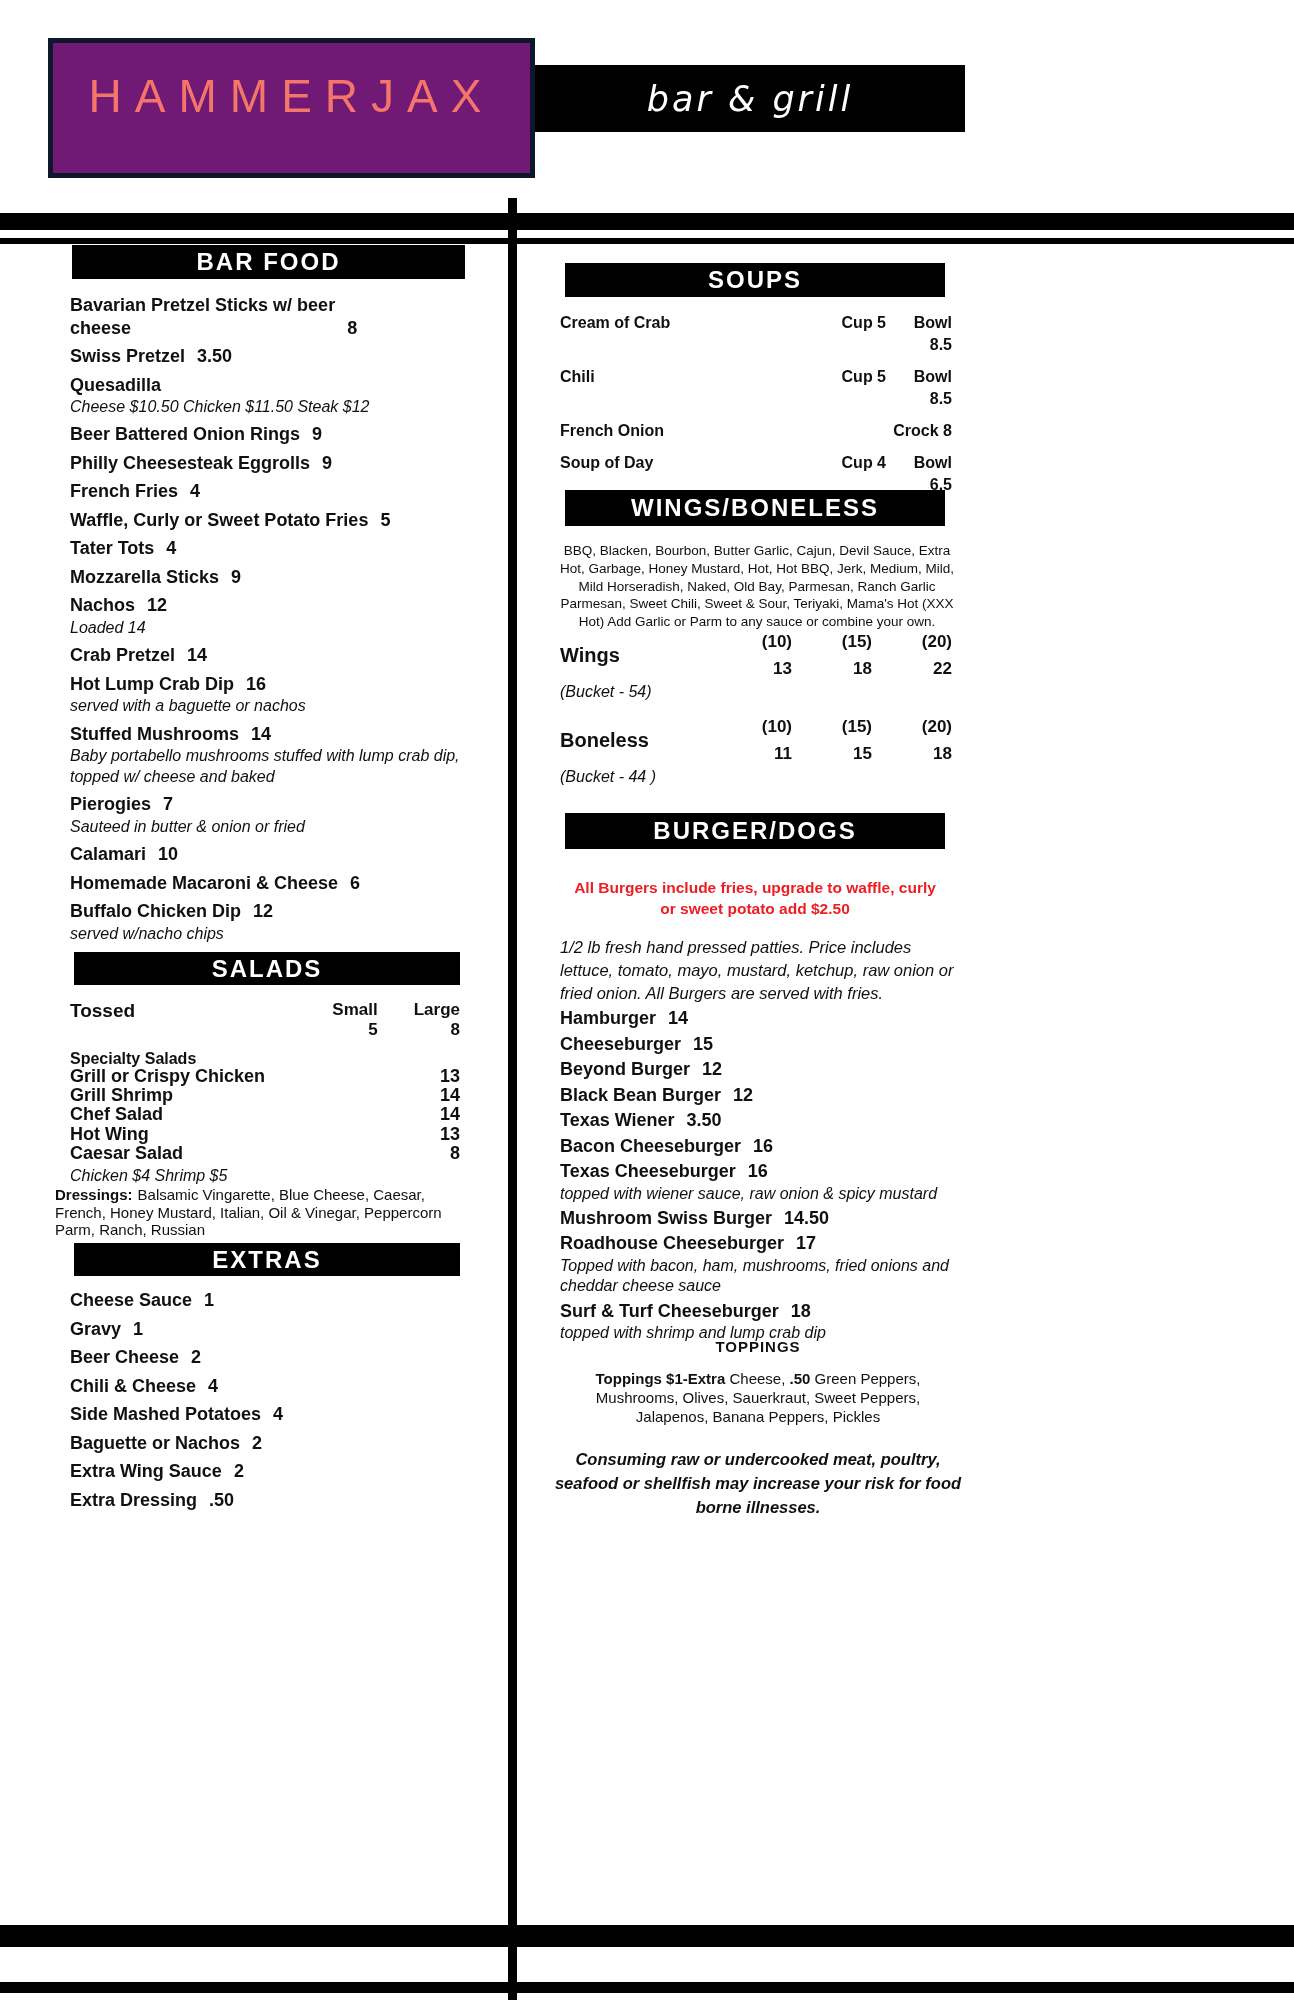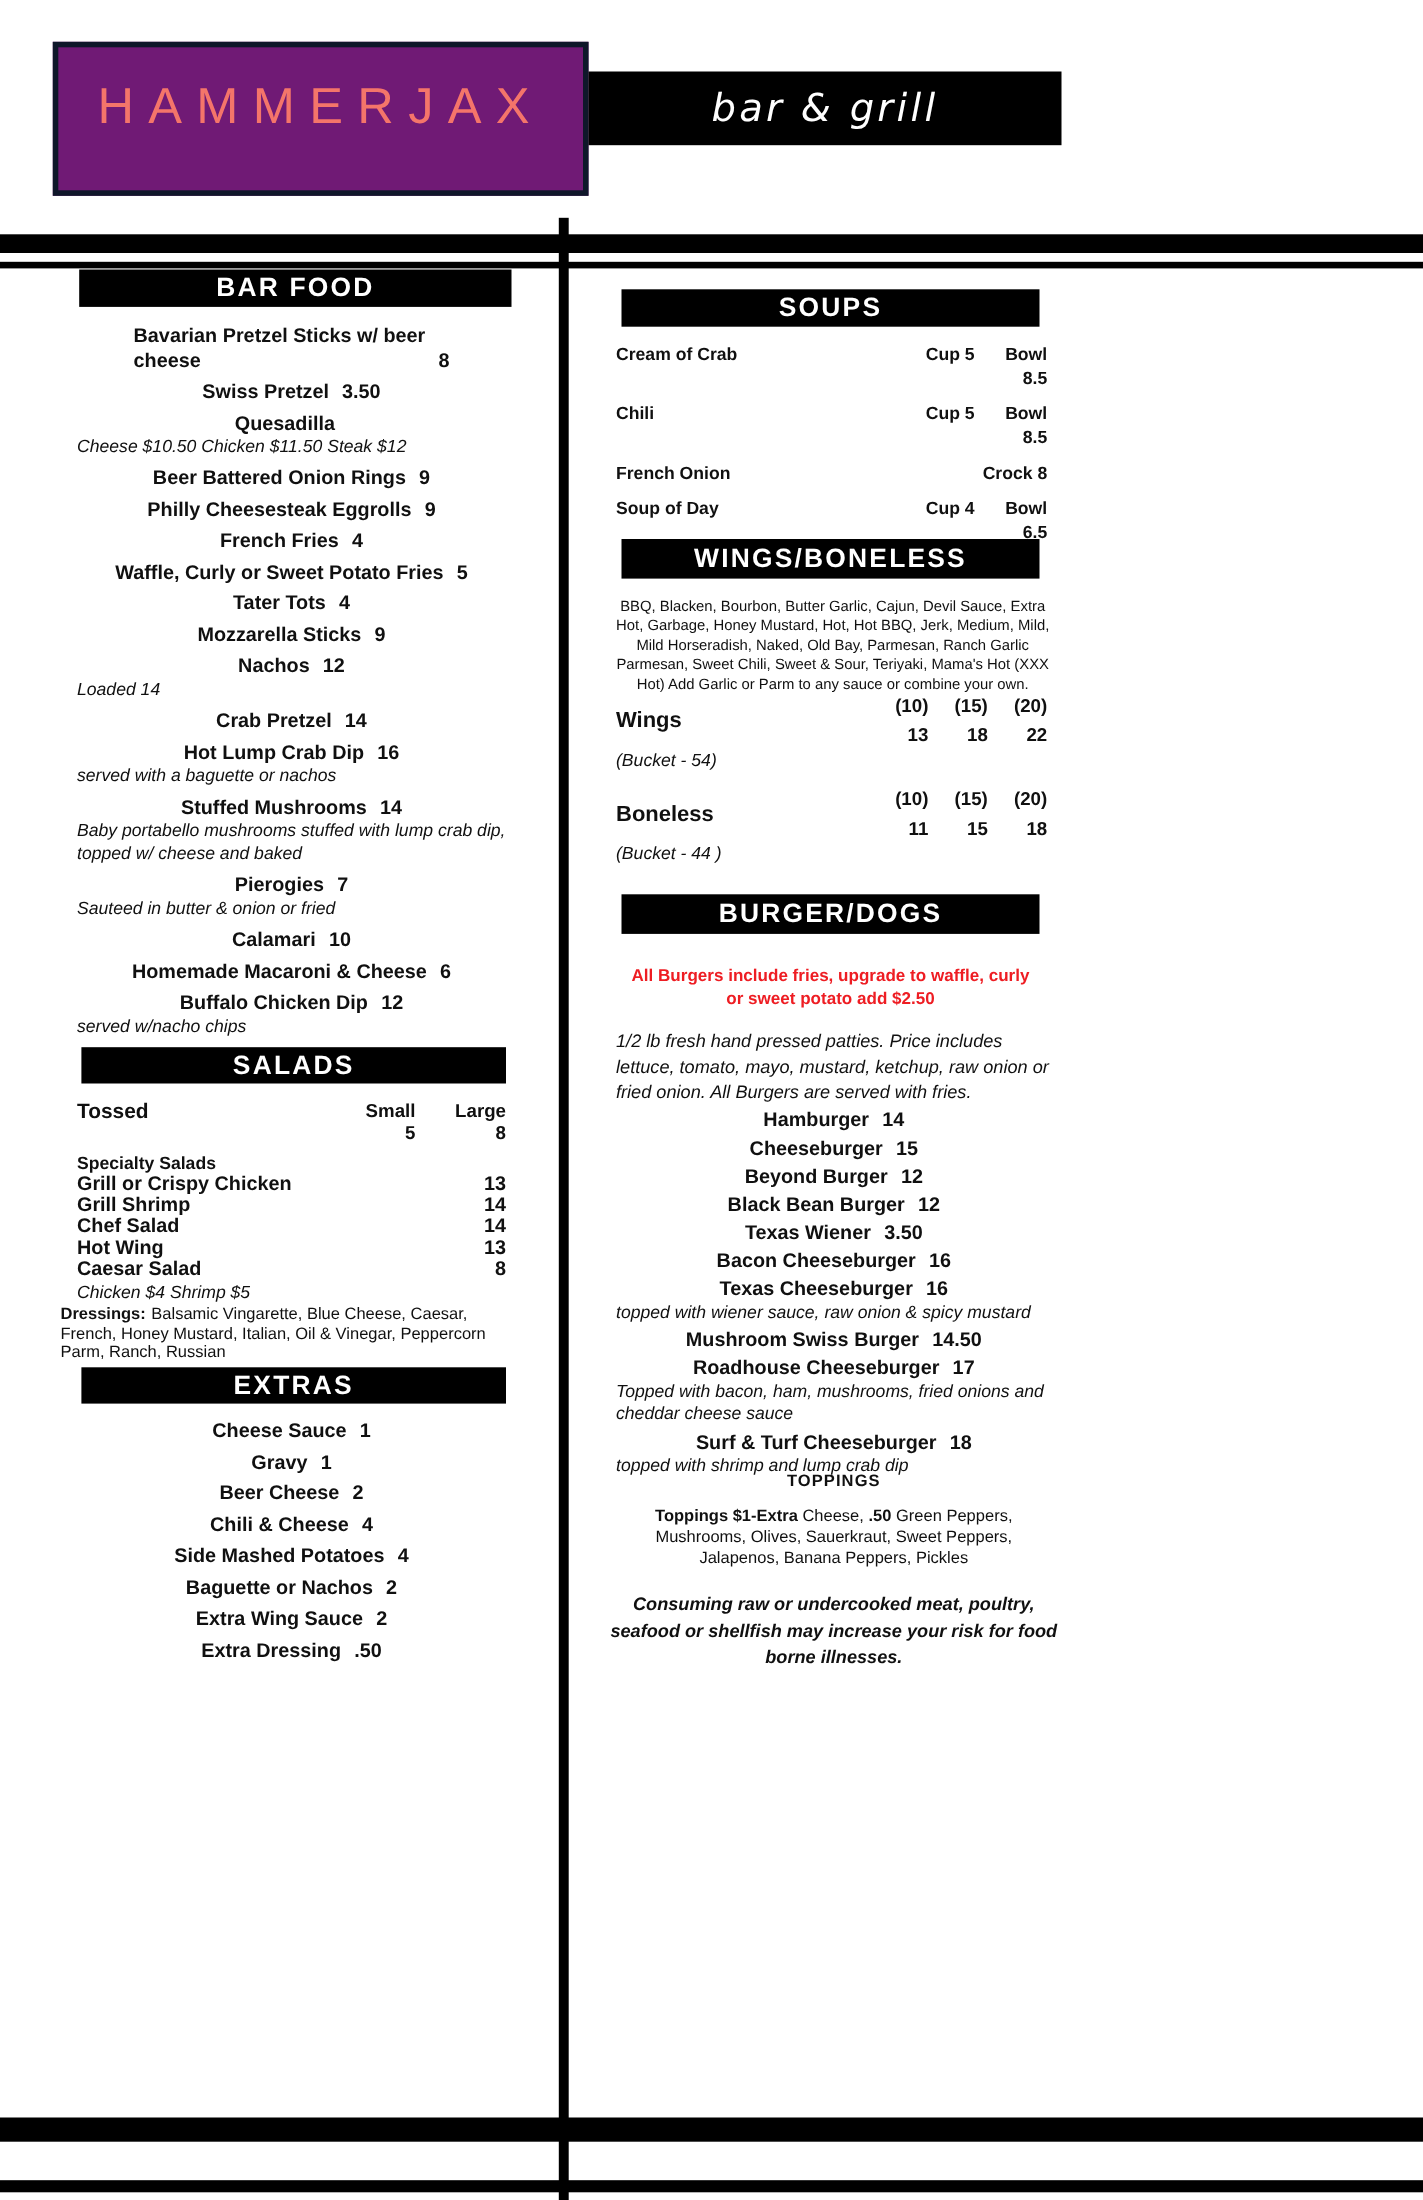--- a/index.html
+++ b/index.html
@@ -6,21 +6,21 @@
   html,body{width:1294px;height:2000px}
   body{position:relative;background:#fff;color:#101010;font-family:"Liberation Sans",sans-serif;overflow:hidden}
   .rule{position:absolute;left:0;width:1294px;background:#000}
   .vline{position:absolute;left:508px;top:198px;width:9px;height:1802px;background:#000}
   .brand-box{position:absolute;left:48px;top:38px;width:487px;height:140px;border:5px solid #0f172a;background:#701a75}
   .brand{margin-top:26px;text-align:center;font-size:46px;letter-spacing:13px;color:#f4756a}
   .tagline-bar{position:absolute;left:535px;top:65px;width:430px;height:67px;background:#000;display:flex;align-items:center;justify-content:center;z-index:2}
   .tagline{color:#fff;font-size:35px;font-style:italic;letter-spacing:3px;font-family:"DejaVu Sans",sans-serif}
   .hbar{position:absolute;background:#000;color:#fff;display:flex;align-items:center;justify-content:center;font-weight:700;font-size:24px;letter-spacing:2px}
   .mlist{position:absolute}
-  .mrow{display:flex;justify-content:center;align-items:flex-end;gap:12px;margin-top:6px}
+  .mrow{display:flex;justify-content:flex-start;align-items:flex-end;gap:12px;margin-top:6px}
   .nm{font-weight:700;font-size:18px;line-height:1.25;white-space:pre-line;max-width:352px}
   .pr{font-weight:700;font-size:18px;line-height:1.25;white-space:nowrap}
   .mnote{font-style:italic;font-size:16px;line-height:1.28;margin-top:1px}
   .blist .mrow{margin-top:3px}
   .tossed{display:flex;justify-content:space-between;align-items:flex-start}
   .nm19{font-weight:700;font-size:19px}
   .sizegrid{display:flex;gap:36px}
   .sizecol{display:flex;flex-direction:column;align-items:flex-end;font-weight:700;font-size:17px;line-height:1.2}
   .spec-head{font-weight:700;font-size:16px;line-height:1.07;margin-top:9px}
   .trow{display:flex;justify-content:space-between;font-weight:700;font-size:18px;line-height:1.07}
@@ -30,21 +30,21 @@
   .soups{position:absolute}
   .srow{display:flex;align-items:flex-start;margin-bottom:10px;font-weight:700;font-size:16px;line-height:1.38}
   .snm{flex:1}
   .scup{white-space:nowrap;margin-right:24px}
   .sbowl{display:flex;flex-direction:column;align-items:flex-end;min-width:42px}
   .ssingle{white-space:nowrap}
   .sauces{position:absolute;text-align:center;font-size:13.5px;line-height:1.32}
   .wtable{position:absolute}
   .wrow{display:flex;align-items:center}
   .wname{flex:1;font-weight:700;font-size:20px}
-  .wcols{display:flex;gap:4px}
+  .wcols{display:flex;gap:30px}
   .wcol{display:flex;flex-direction:column;align-items:flex-end;width:50px;font-weight:700;font-size:17px}
   .wpr2{margin-top:7px}
   .bucket{font-style:italic;font-size:16px;margin:4px 0 16px}
   .alert{position:absolute;color:#ee1d23;font-weight:700;font-size:15.5px;line-height:1.35;text-align:center}
   .intro{position:absolute;font-style:italic;font-size:16.5px;line-height:1.38}
   .topblock{position:absolute;text-align:center}
   .toptitle{font-weight:700;font-size:15px;letter-spacing:1px}
   .toppara{font-size:15px;line-height:1.25;margin-top:15px}
   .disclaimer{position:absolute;font-weight:700;font-style:italic;font-size:16.5px;line-height:1.45;text-align:center}
 </style>

